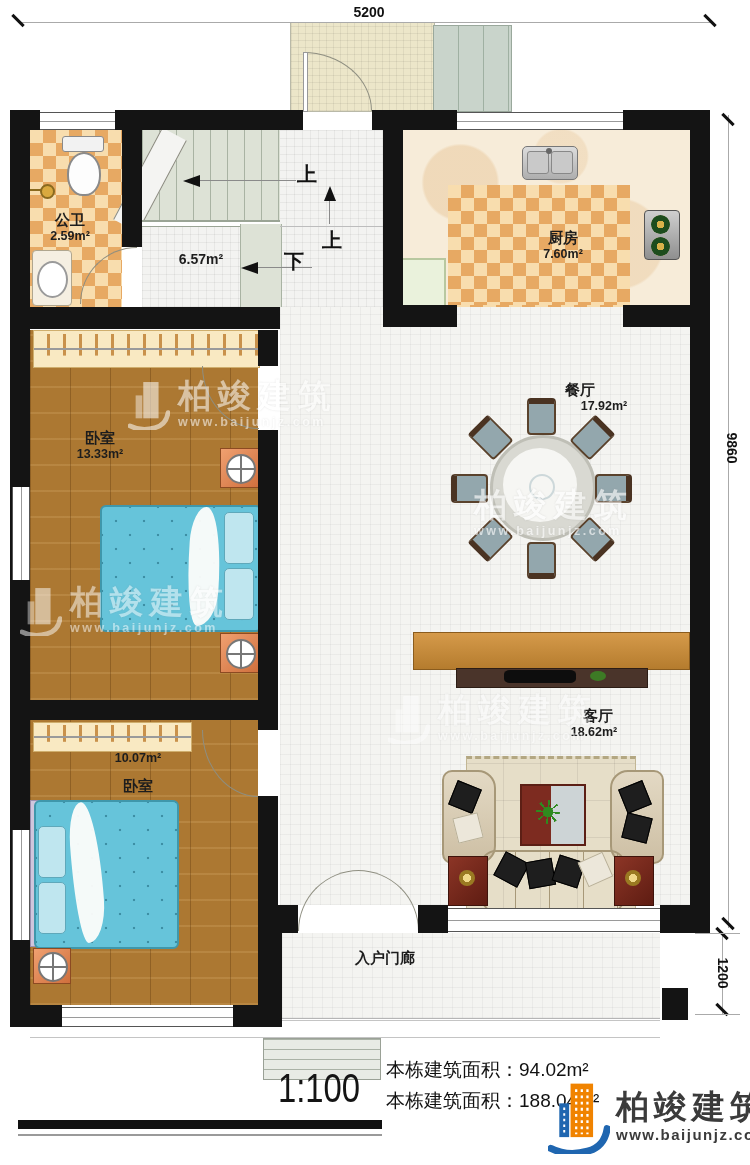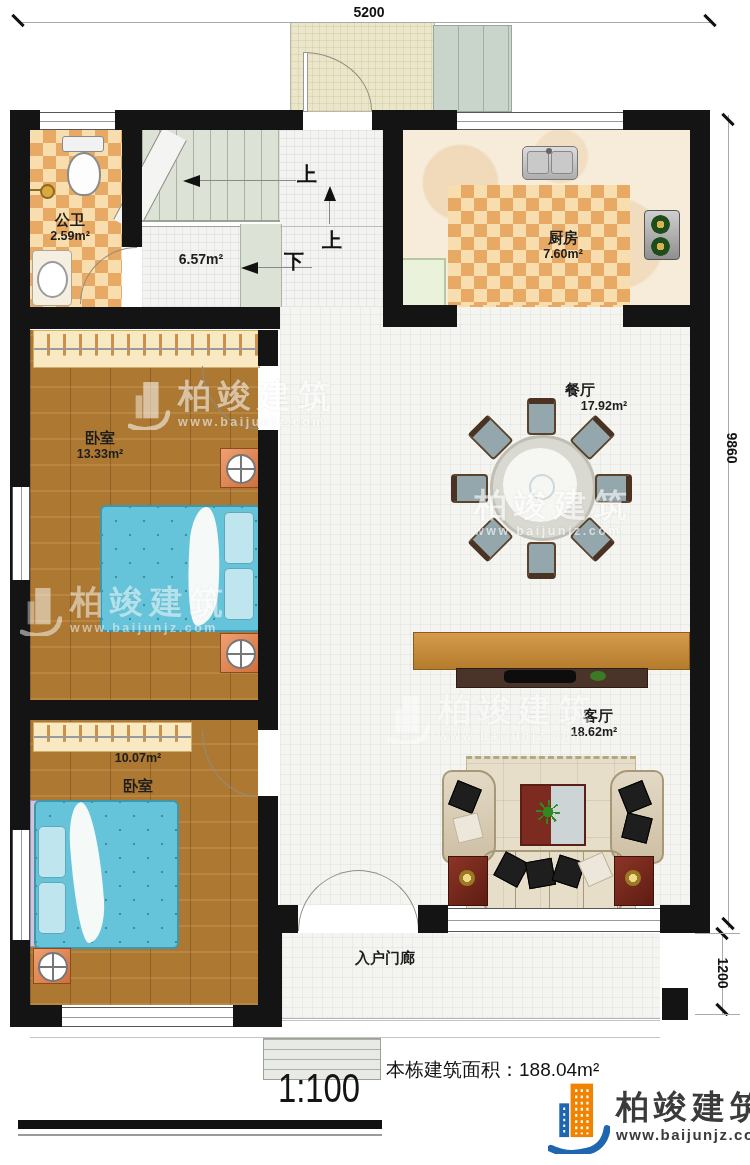--- a/index.html
+++ b/index.html
@@ -284,20 +284,23 @@
       <div class="wm-url">www.baijunjz.com</div>
     </div>
   </div>
 
   <div class="abs" style="left:18px;top:1120px;width:364px;height:9px;background:#111;"></div>
   <div class="abs" style="left:18px;top:1134px;width:364px;height:2px;background:#9a9a9a;"></div>
   <div class="abs" style="left:278px;top:1066px;font-size:40px;font-weight:500;color:#141414;transform:scale(.82,1);transform-origin:left top;">1:100</div>
 
   <div class="abs" style="left:386px;top:1054px;">
     <div class="stat-row">
+      <span>本栋建筑面积：</span><span>94.02m²</span>
+    </div>
+    <div class="stat-row">
       <span>本栋建筑面积：</span><span>188.04m²</span>
     </div>
   </div>
 
   <div class="abs" style="left:548px;top:1078px;display:flex;align-items:center;gap:6px;background:transparent;">
     <svg width="62" height="76" viewBox="0 0 44 54">
       <rect x="16" y="4" width="16" height="38" fill="#f08300"></rect>
       <line x1="20" y1="8" x2="20" y2="40" stroke="#fff" stroke-width="1.6" stroke-dasharray="2 2.4"></line>
       <line x1="24" y1="8" x2="24" y2="40" stroke="#fff" stroke-width="1.6" stroke-dasharray="2 2.4"></line>
       <line x1="28" y1="8" x2="28" y2="40" stroke="#fff" stroke-width="1.6" stroke-dasharray="2 2.4"></line>

